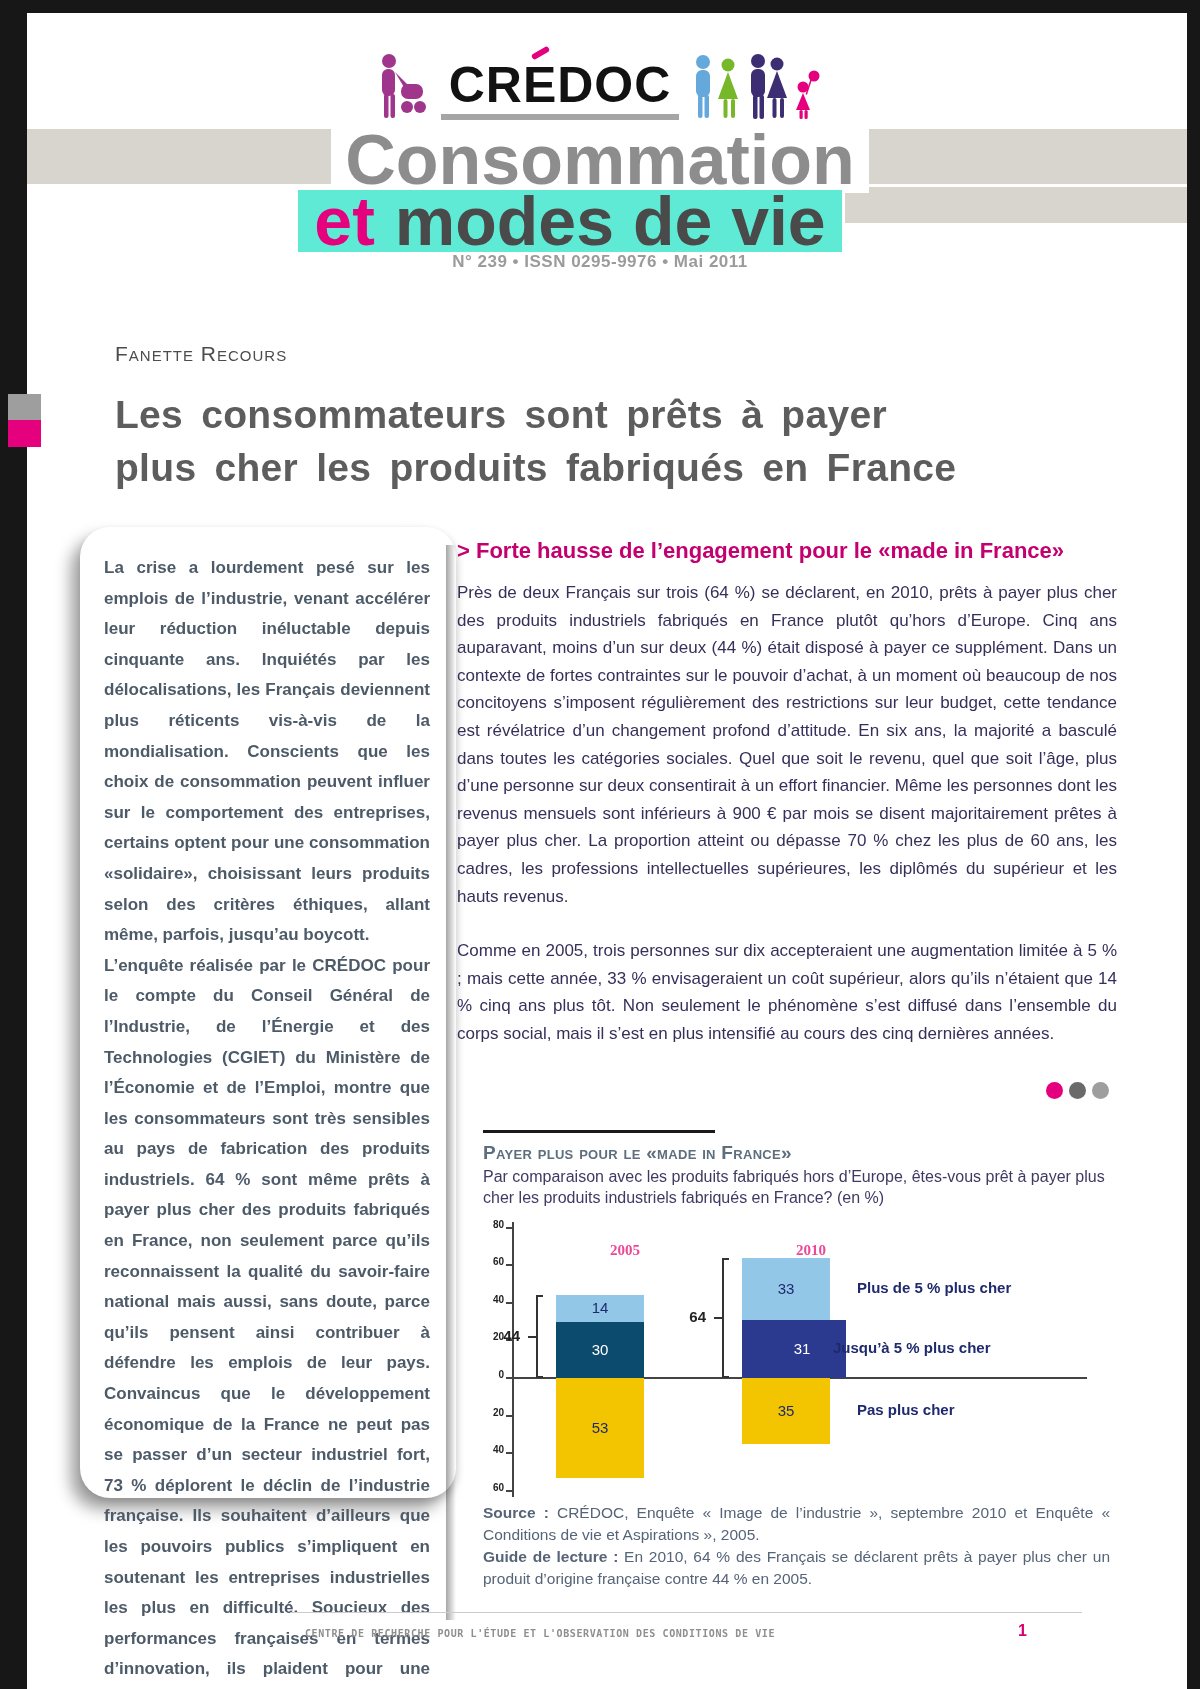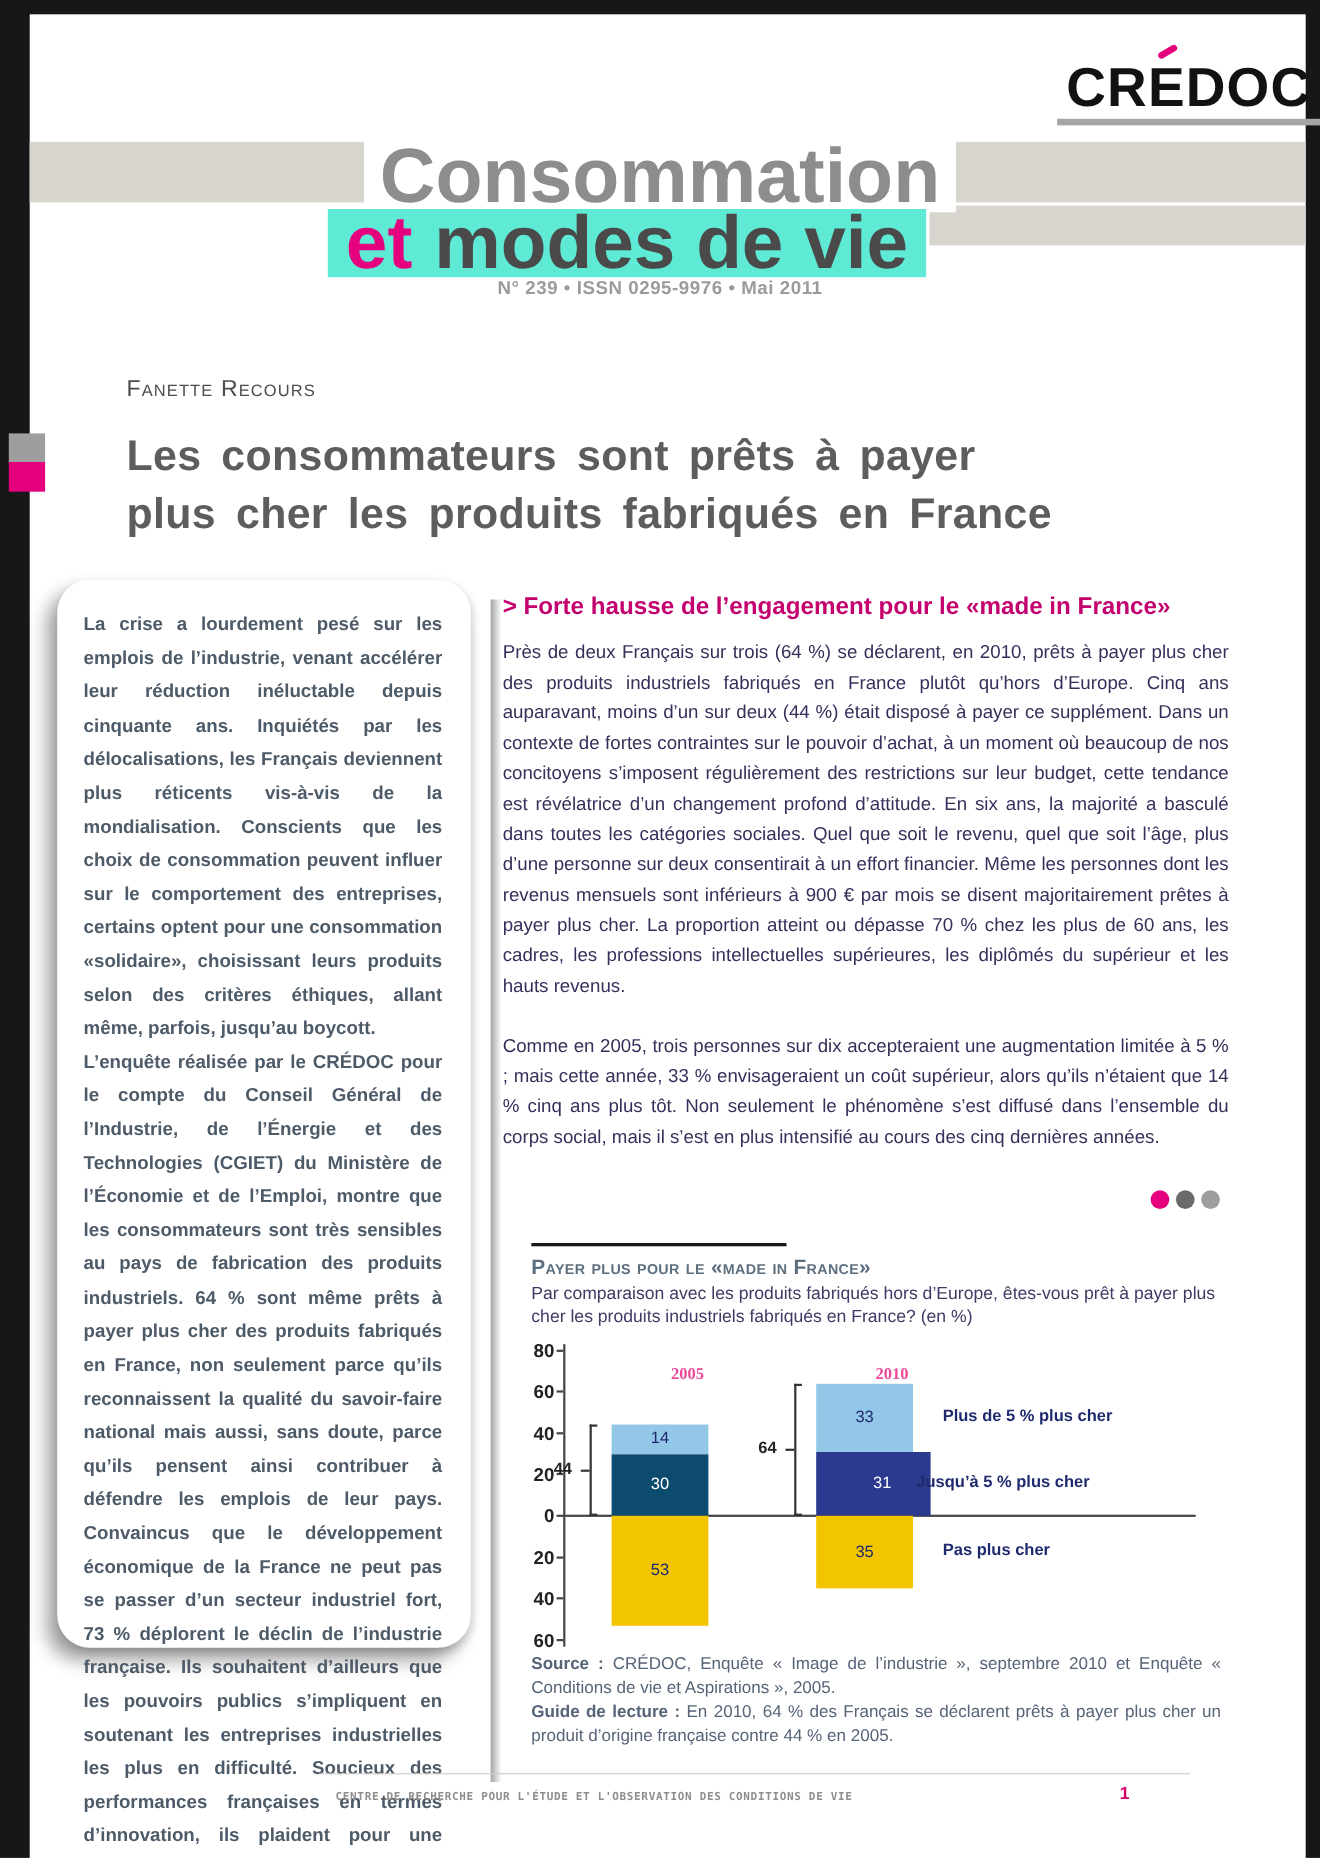--- a/index.html
+++ b/index.html
@@ -9,21 +9,21 @@
   .edge{position:absolute;background:#171717;}
   .edge-top{left:0;top:0;width:100%;height:13px;}
   .edge-left{left:0;top:0;width:27px;height:100%;}
   .edge-right{left:1187px;top:0;width:13px;height:100%;}
   
   .band{position:absolute;background:#d8d4ce;}
   .band-1{left:27px;right:13px;top:129px;height:55px;}
   .band-2{left:845px;right:13px;top:187px;height:36px;}
   
   .logo-row{position:absolute;top:48px;left:0;width:100%;height:72px;display:flex;
-            justify-content:center;align-items:flex-end;gap:12px;flex-direction:column;}
+            justify-content:center;align-items:flex-end;gap:12px;}
   .brand{font-size:50px;font-weight:bold;color:#121212;letter-spacing:1px;line-height:1;
          border-bottom:6px solid #a5a5a5;padding:0 8px 4px;}
   .acc-wrap{position:relative;display:inline-block;}
   .acc{position:absolute;left:8px;top:-10px;width:19px;height:6px;background:#e5007d;
        transform:rotate(-30deg);border-radius:3px;}
   .logo-row svg{display:block;}
   
   .m-line1{position:absolute;top:120px;left:0;width:100%;text-align:center;
            font-size:70px;font-weight:bold;color:#8d8d8d;}
   .m-line1 .inner{background:#fff;padding:0 14px;line-height:66px;display:inline-block;}
@@ -36,40 +36,40 @@
   
   .author{position:absolute;left:115px;top:342px;font-size:21px;color:#4c4c4c;
           font-variant:small-caps;letter-spacing:1px;}
   .marker{position:absolute;left:8px;width:33px;}
   .marker-gray{top:394px;height:26px;background:#9e9e9e;}
   .marker-pink{top:420px;height:27px;background:#e5007d;}
   .headline{position:absolute;left:115px;top:388px;width:920px;margin:0;
             font-size:39px;line-height:53px;font-weight:bold;color:#5d5d5d;
             word-spacing:7px;letter-spacing:0.3px;}
   
-  .sidebar{position:absolute;left:52px;top:527px;width:376px;height:971px;background:#fff;
+  .sidebar{position:absolute;left:80px;top:527px;width:376px;height:971px;background:#fff;
            border-radius:30px;box-sizing:border-box;padding:26px 26px 6px 24px;
            box-shadow:-9px 11px 16px rgba(0,0,0,0.38), 2px 3px 7px rgba(0,0,0,0.12);}
   .sidebar p{margin:0;font-size:17px;line-height:30.6px;font-weight:bold;color:#4d5a68;
              text-align:justify;hyphens:auto;}
   .fold-shadow{position:absolute;left:446px;top:545px;width:10px;height:1075px;
                background:linear-gradient(to right, rgba(0,0,0,0.35), rgba(0,0,0,0));}
   
   .article{position:absolute;left:457px;top:538px;width:660px;}
   .article h2{margin:0 0 15px;font-size:22px;color:#c4006f;}
   .article p{margin:0 0 27px;font-size:17px;line-height:27.6px;color:#35305a;text-align:justify;}
   .dots{position:absolute;left:1046px;top:1082px;display:flex;gap:6px;}
   .dots span{width:17px;height:17px;border-radius:50%;display:block;}
   
   .fig-rule{position:absolute;left:483px;top:1130px;width:232px;height:3px;background:#1a1a1a;}
   .fig-title{position:absolute;left:483px;top:1142px;font-variant:small-caps;font-weight:bold;
              font-size:19px;color:#5d6e7e;letter-spacing:0.3px;}
   .fig-sub{position:absolute;left:483px;top:1166px;width:632px;font-size:16px;line-height:21px;color:#3f3a63;}
   #chart{position:absolute;left:457px;top:1215px;width:660px;height:290px;}
-  .ctick{position:absolute;left:0;width:47px;text-align:right;font-size:17px;font-weight:bold;color:#222;}
+  .ctick{position:absolute;left:0;width:47px;text-align:right;font-size:10px;font-weight:bold;color:#222;}
   .ctickmark{position:absolute;width:6px;height:2px;background:#444;}
   .caxis{position:absolute;width:2px;background:#444;}
   .czero{position:absolute;height:2px;background:#444;}
   .cseg{position:absolute;text-align:center;font-size:15px;font-weight:normal;}
   .ccat{position:absolute;width:80px;text-align:right;font-size:15px;font-weight:bold;color:#ec4899;font-family:Liberation Serif, serif;}
   .cbr{position:absolute;background:#333;}
   .cbrlab{position:absolute;font-size:15px;font-weight:bold;color:#222;text-align:right;width:36px;}
   .clegend{position:absolute;font-size:15px;font-weight:bold;color:#1f2a6e;width:250px;}
   .fig-notes{position:absolute;left:483px;top:1502px;width:627px;font-size:15.5px;
              line-height:22px;color:#566478;text-align:justify;}

